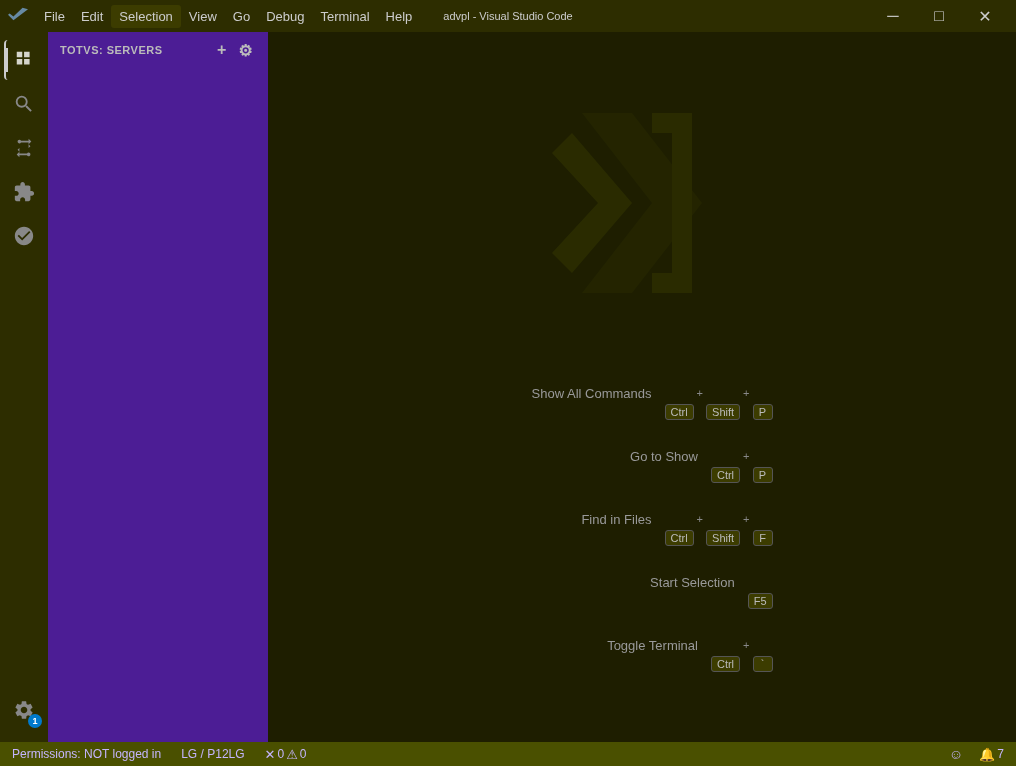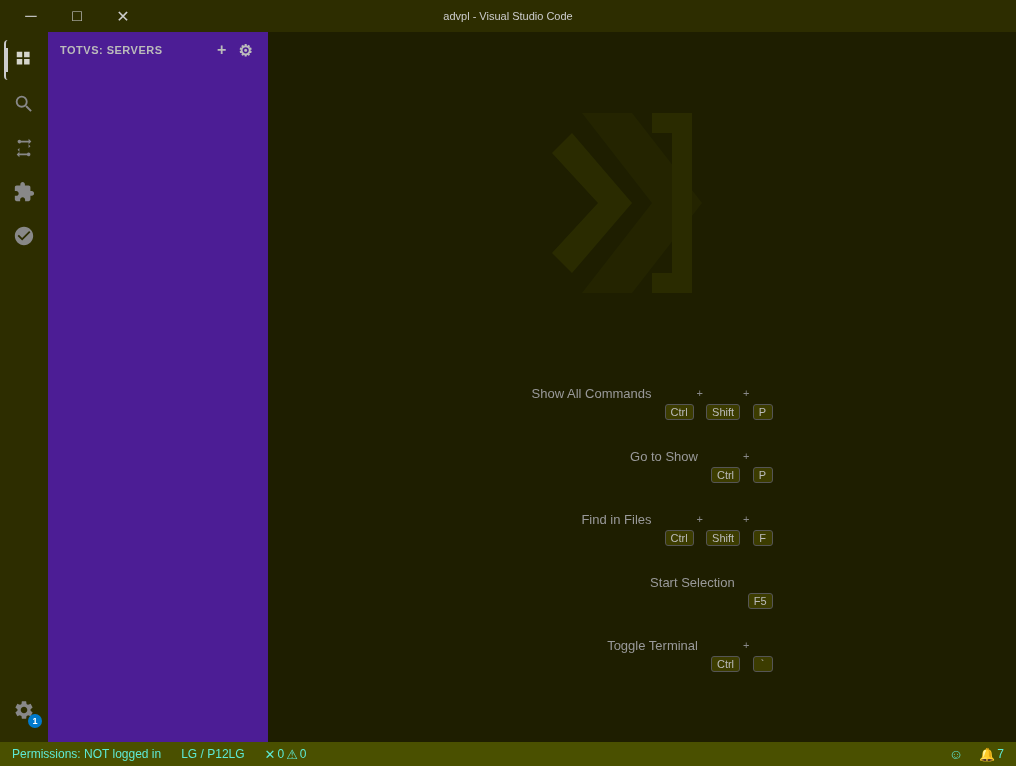--- a/index.html
+++ b/index.html
@@ -263,21 +263,21 @@
 
     
     #statusbar {
       height: 24px;
       background: #4a5000;
       display: flex;
       align-items: center;
       justify-content: space-between;
       padding: 0 8px;
       font-size: 12px;
-      color: #5eead4;
+      color: #c4b5fd;
       flex-shrink: 0;
     }
     #statusbar-left {
       display: flex;
       align-items: center;
       gap: 12px;
     }
     #statusbar-right {
       display: flex;
       align-items: center;
@@ -304,20 +304,36 @@
     .bell-badge {
       display: flex;
       align-items: center;
       gap: 2px;
     }
   </style>
 </head>
 <body>
 
 <div id="titlebar">
+  <div id="titlebar-left">
+
+    <svg id="vscode-icon" viewBox="0 0 24 24" fill="none">
+      <path d="M17.5 2L6.5 12.5L2 9L0 10.5L6.5 17L24 4L17.5 2Z" fill="#75a1cc" opacity="0.8"></path>
+    </svg>
+    <div id="menu-bar">
+      <div class="menu-item">File</div>
+      <div class="menu-item">Edit</div>
+      <div class="menu-item active">Selection</div>
+      <div class="menu-item">View</div>
+      <div class="menu-item">Go</div>
+      <div class="menu-item">Debug</div>
+      <div class="menu-item">Terminal</div>
+      <div class="menu-item">Help</div>
+    </div>
+  </div>
   <div id="titlebar-center">advpl - Visual Studio Code</div>
   <div id="titlebar-right">
     <div class="win-btn">─</div>
     <div class="win-btn">□</div>
     <div class="win-btn close">✕</div>
   </div>
 </div>
 
 <div id="main">
 

